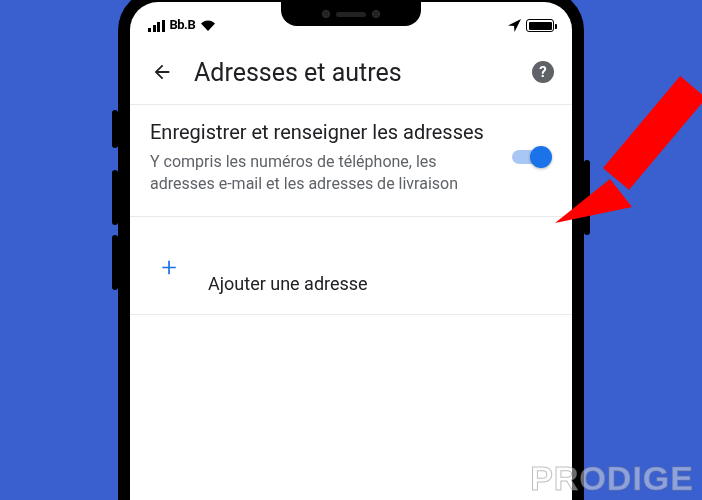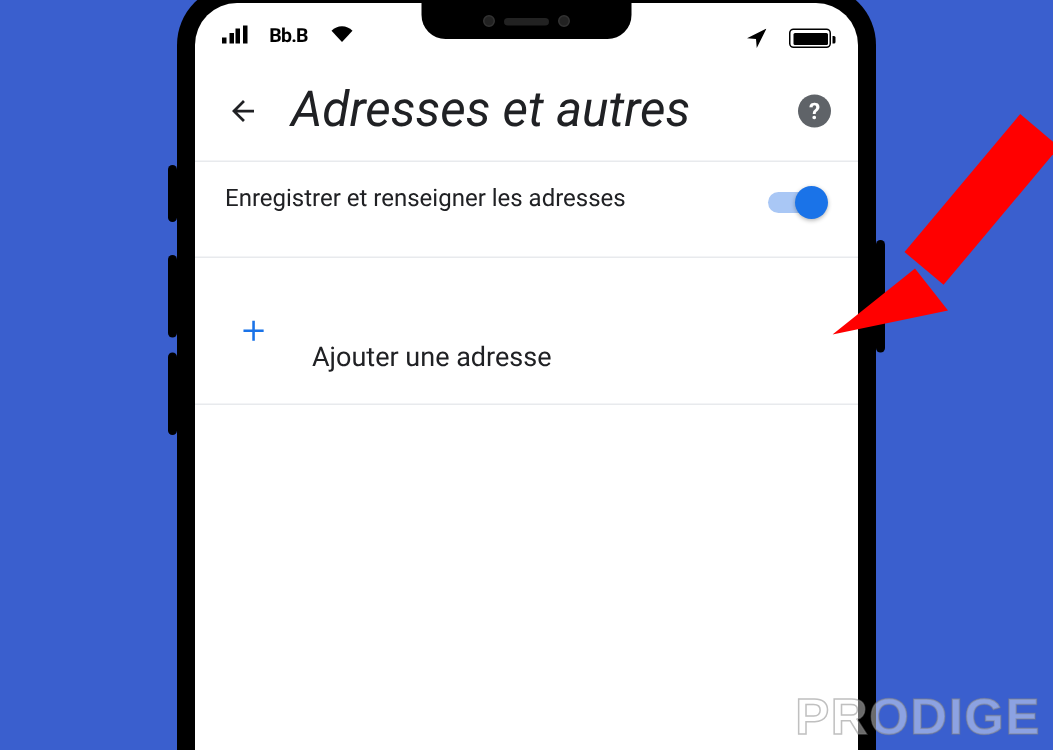--- a/index.html
+++ b/index.html
@@ -57,21 +57,21 @@
   .status {
     height: 32px;
     display: flex;
     align-items: flex-end;
     justify-content: space-between;
     padding: 0 18px 2px 18px;
     font-size: 12px;
     font-weight: 700;
     color: #000;
   }
-  .status-left, .status-right { display: flex; align-items: flex-start; gap: 15px; }
+  .status-left, .status-right { display: flex; align-items: flex-end; gap: 5px; }
   .sig-bars { display: flex; align-items: flex-end; gap: 1.5px; height: 12px; }
   .sig-bars span { width: 3px; background: #000; display: block; }
   .sig-bars span:nth-child(1){height:4px} .sig-bars span:nth-child(2){height:7px}
   .sig-bars span:nth-child(3){height:10px}.sig-bars span:nth-child(4){height:12px}
   .carrier { font-size: 13px; letter-spacing: -0.5px; }
   .battery {
     width: 28px; height: 13px; border: 1.5px solid #000; border-radius: 3px;
     position: relative; padding: 1.5px;
   }
   .battery::after { content:''; position:absolute; right:-4px; top:3.5px; width:2.5px; height:5px; background:#000; border-radius:0 1px 1px 0; }
@@ -85,24 +85,23 @@
     gap: 14px;
   }
   .back-btn {
     width: 36px; height: 36px;
     display: flex; align-items: center; justify-content: center;
     border-radius: 50%;
     cursor: pointer;
   }
   .title {
     flex: 1;
-    font-size: 33px;
+    font-size: 25px;
     color: #202124;
     font-weight: 400;
-    font-style: italic;
   }
   .help-btn {
     width: 22px; height: 22px;
     border-radius: 50%;
     background: #5f6368;
     color: #fff;
     display: flex; align-items: center; justify-content: center;
     font-size: 15px; font-weight: 700;
     cursor: pointer;
   }
@@ -110,21 +109,21 @@
   
   .setting {
     padding: 14px 20px 22px 20px;
     border-top: 1px solid #e8eaed;
     border-bottom: 1px solid #e8eaed;
     display: flex;
     gap: 16px;
   }
   .setting-text { flex: 1; }
   .setting-title {
-    font-size: 16px; color: #202124; line-height: 1.3; margin-bottom: 6px;
+    font-size: 20px; color: #202124; line-height: 1.3; margin-bottom: 6px;
   }
   .setting-desc {
     font-size: 16px; color: #5f6368; line-height: 1.35;
   }
   .toggle {
     align-self: center;
     position: relative;
     width: 40px; height: 22px;
     cursor: pointer;
   }
@@ -244,20 +243,21 @@
       </div>
       <div class="title">Adresses et autres</div>
       <div class="help-btn">
         <span>?</span>
       </div>
     </div>
 
     <div class="setting">
       <div class="setting-text">
         <div class="setting-title">Enregistrer et renseigner les adresses</div>
+        <div class="setting-desc">Y compris les numéros de téléphone, les adresses e-mail et les adresses de livraison</div>
       </div>
       <div class="toggle">
         <div class="toggle-track"></div>
         <div class="toggle-thumb"></div>
       </div>
     </div>
 
     <div class="add-row">
       <span class="plus">＋</span>
       <span class="add-label">Ajouter une adresse</span>

